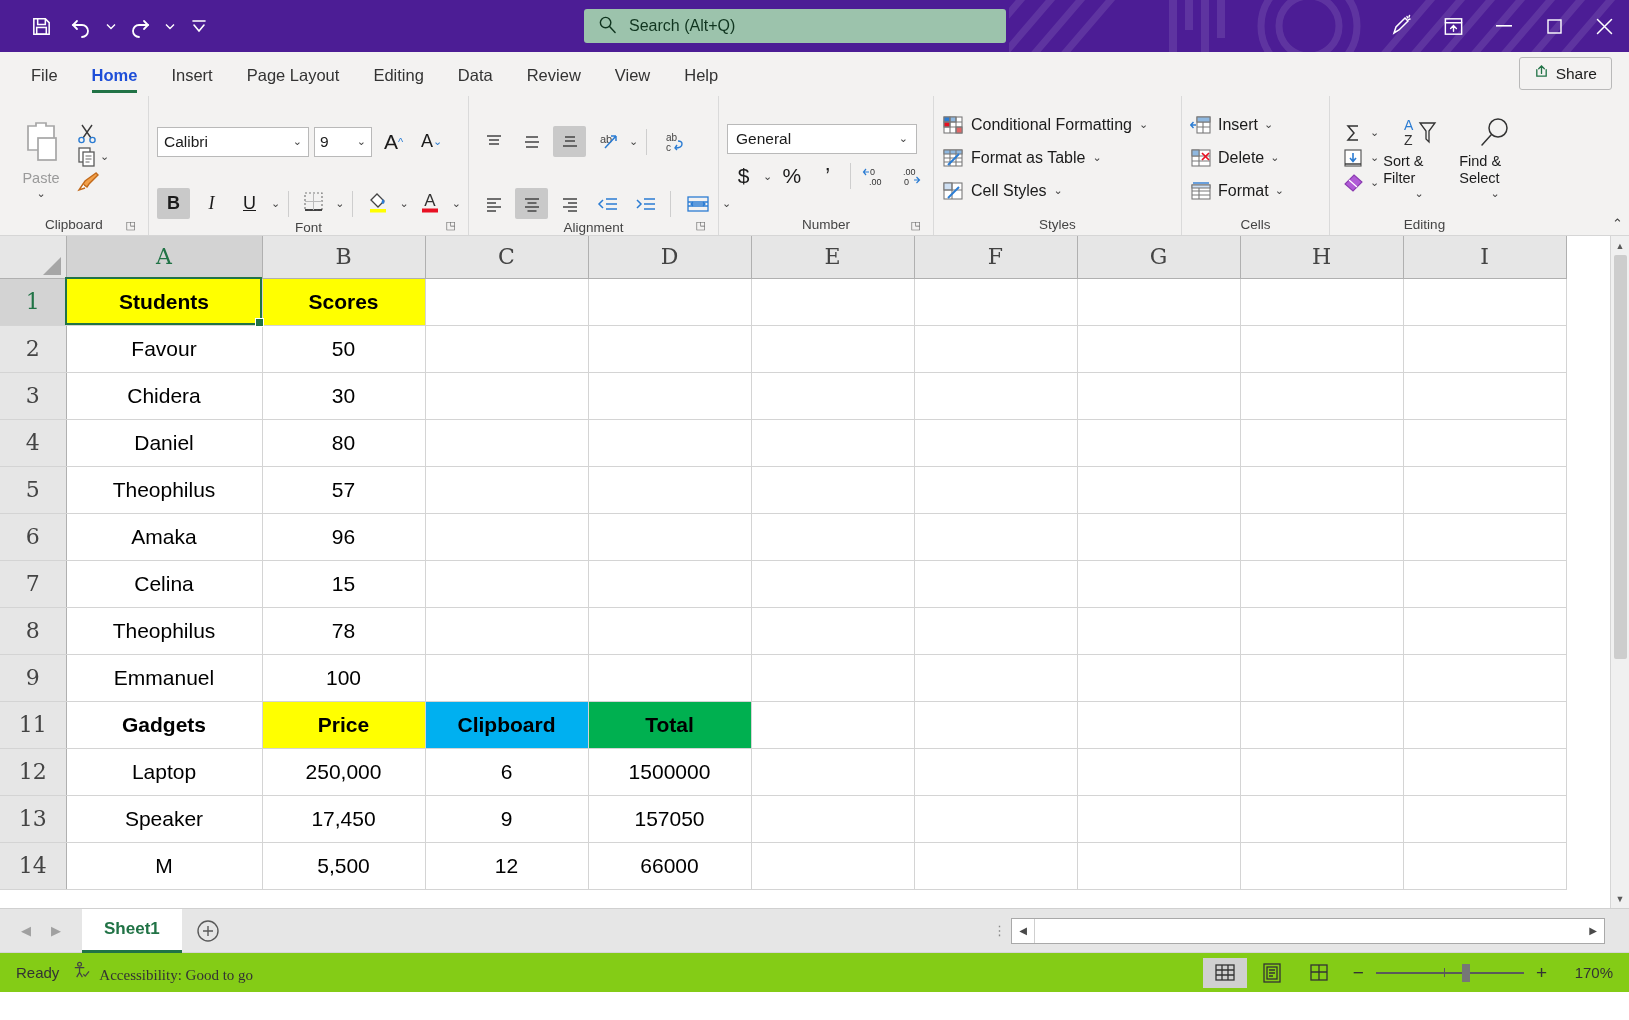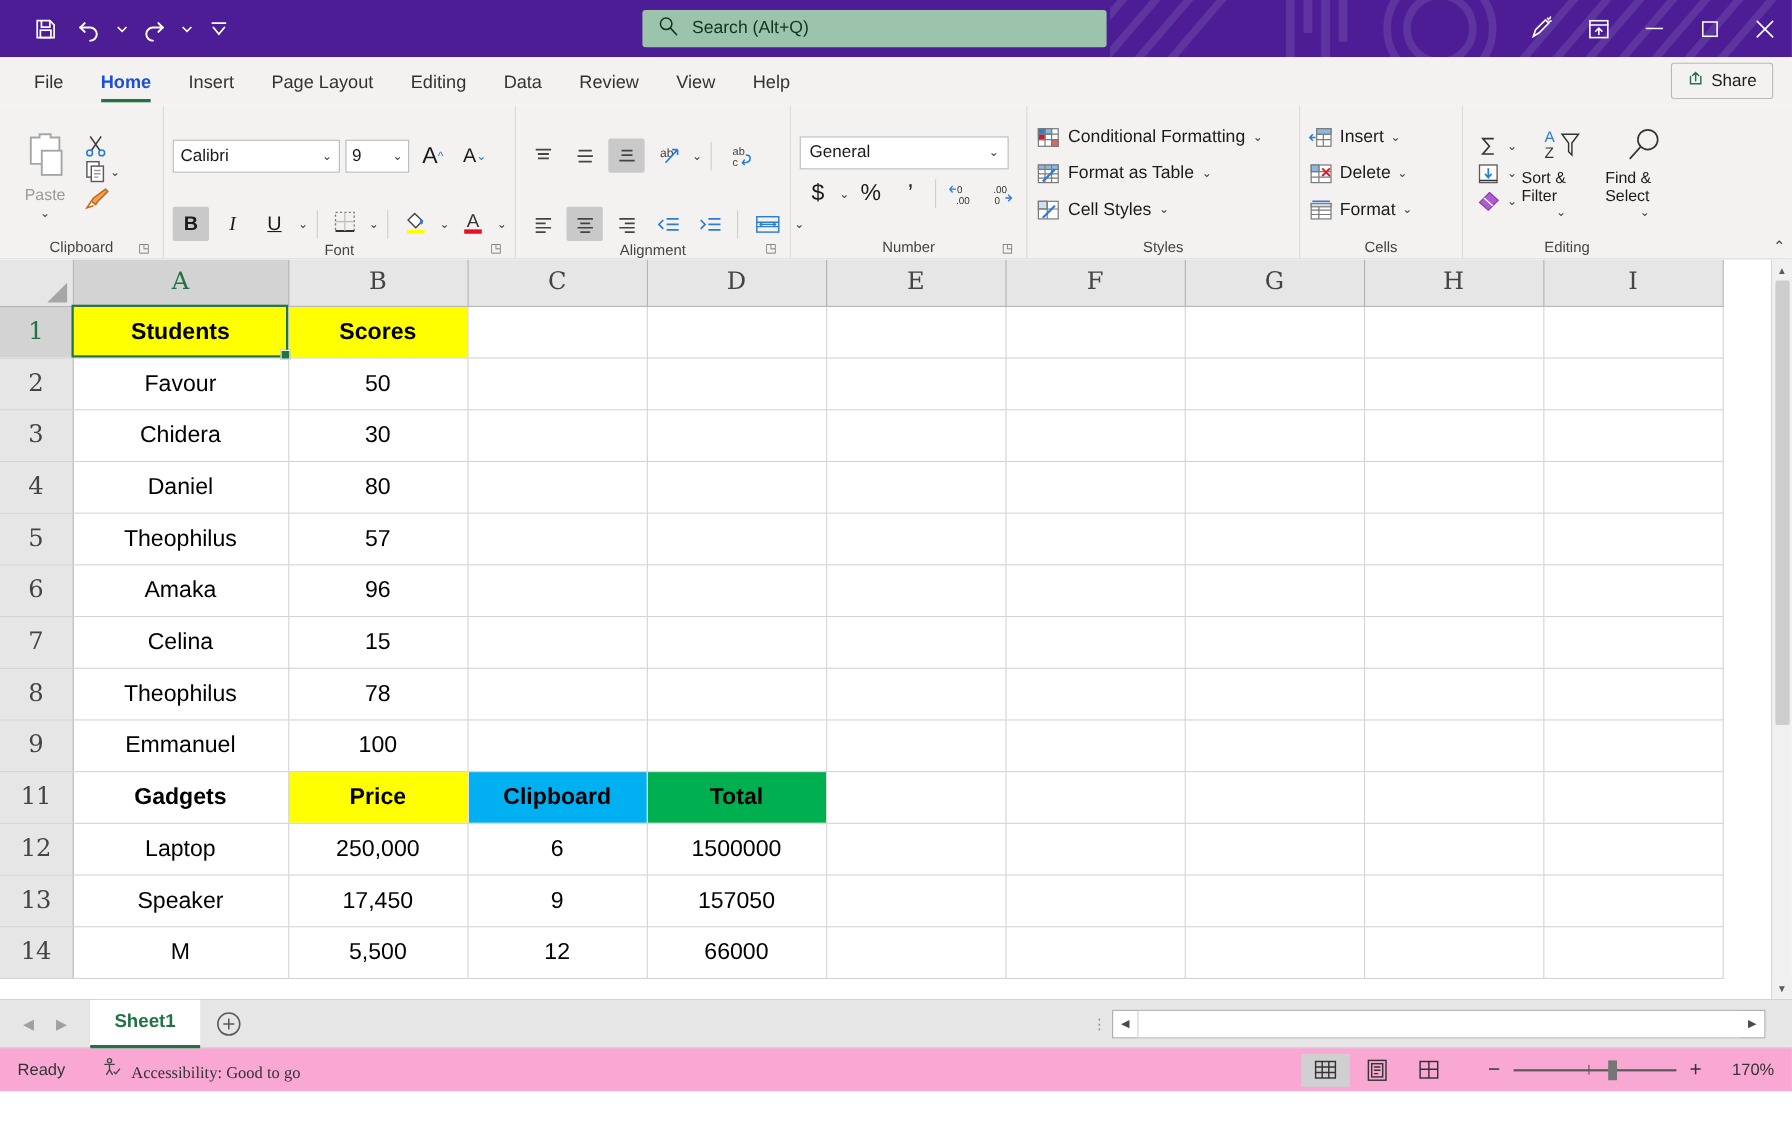--- a/index.html
+++ b/index.html
@@ -189,22 +189,22 @@
   .hgrip { width: 22px; display: flex; align-items: center; justify-content: center; color: #888; font-size: 13px; letter-spacing: 1px;}
   .hscroll {
     height: 26px; width: 594px; border: 1px solid #a9a9a9; background: #fff;
     display: flex; align-items: center; margin-right: 24px;
   }
   .hs-arrow { width: 22px; height: 24px; display: flex; align-items: center; justify-content: center; font-size: 10px; color: #4a4a4a; }
   .hs-track { flex: 1; height: 24px; background: #fff; border-left: 1px solid #cfcfcf; }
 
   
   .statusbar {
-    height: 40px; background: #f9a8d4; border-top: 1px solid #d6d6d6;
-    display: flex; align-items: center; padding: 0 16px; gap: 32px; font-size: 15px; color: #333;
+    height: 40px; background: #84cc16; border-top: 1px solid #d6d6d6;
+    display: flex; align-items: center; padding: 0 16px; gap: 12px; font-size: 15px; color: #333;
   }
   .acc { display: flex; align-items: flex-end; gap: 9px; font-family: Liberation Serif, serif; }
   .sb-flex { flex: 1; }
   .viewbtns { display: flex; gap: 3px; }
   .vb { width: 44px; height: 30px; display: flex; align-items: center; justify-content: center; color: #333; }
   .vb.on { background: #d0d0d0; }
   .zoomctl { display: flex; align-items: center; gap: 12px; }
   .zslider { width: 148px; height: 18px; position: relative; display: flex; align-items: center; }
   .ztrack { position: absolute; left: 0; right: 0; height: 2px; background: #5a5a5a; }
   .ztick { position: absolute; left: 46%; width: 1px; height: 9px; background: #5a5a5a; }

